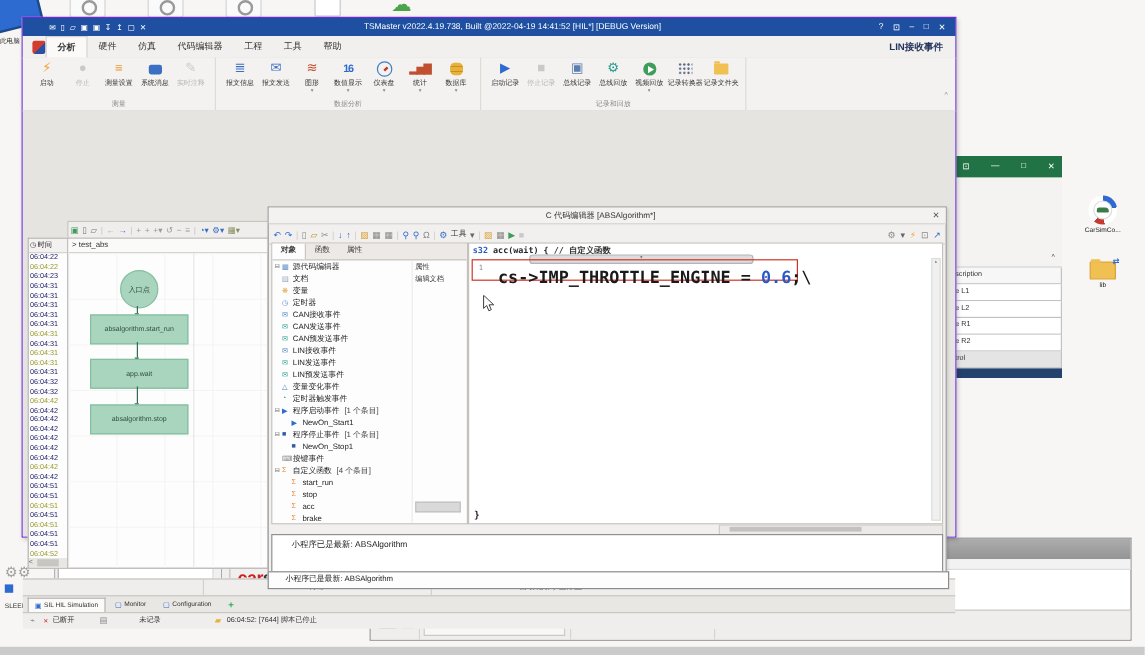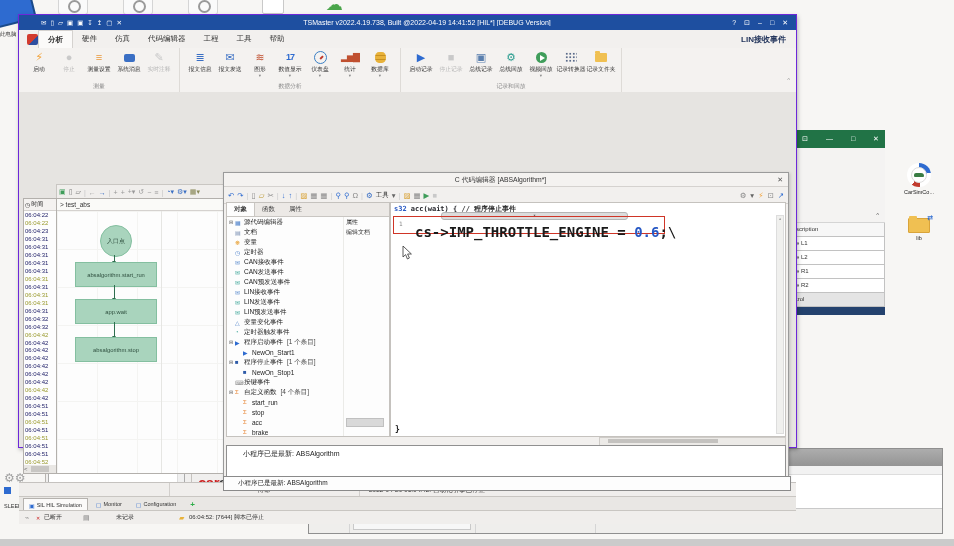--- a/index.html
+++ b/index.html
@@ -362,21 +362,21 @@
             <div class="rbtn">
               <span class="ricon" style="color: rgb(58, 111, 196);">✉</span>
               <span class="rlbl">报文发送</span>
             </div>
             <div class="rbtn">
               <span class="ricon" style="color: rgb(192, 80, 48);">≋</span>
               <span class="rlbl">图形</span>
               <span class="rdd">▾</span>
             </div>
             <div class="rbtn">
-              <span class="ricon rtxt" style="color: rgb(46, 107, 208);">17</span>
+              <span class="ricon rtxt" style="color: rgb(46, 107, 208);">16</span>
               <span class="rlbl">数值显示</span>
               <span class="rdd">▾</span>
             </div>
             <div class="rbtn">
               <span class="ricon">
                 <span class="k-gauge"></span>
               </span>
               <span class="rlbl">仪表盘</span>
               <span class="rdd">▾</span>
             </div>
@@ -703,21 +703,21 @@
               <div class="ttr ind">
                 <span class="ttw"></span>
                 <span class="ttg" style="color: rgb(232, 137, 58);">Σ</span>
                 <span class="ttl">brake</span>
                 <span class="ttv"></span>
               </div>
             </div>
         </div>
 
         <div class="codep">
-          <div class="sig" id="sig"><span class="kw">s32 </span><span class="pl">acc(wait) { </span><span class="cm">// 程序停止事件</span></div>
+          <div class="sig" id="sig"><span class="kw">s32 </span><span class="pl">acc(wait) { </span><span class="cm">// 自定义函数</span></div>
           <div class="pill">▾</div>
           <div class="redbox"></div>
           <div class="lineno">1</div>
           <div class="codeline" id="codeparts"><span class="pl">cs-&gt;IMP_THROTTLE_ENGINE = </span><span class="num">0.6</span><span class="pl">;</span><span class="caret">\</span></div>
           <svg class="cur" width="10" height="14">
             <polygon points="1,0 1,11 3.6,8.6 5.4,13 7.4,12 5.6,8 9.4,8" fill="#fff" stroke="#333" stroke-width="0.8"></polygon>
           </svg>
           <div class="vs"><span>▴</span></div>
           <div class="closingbrace">}</div>
         </div>

